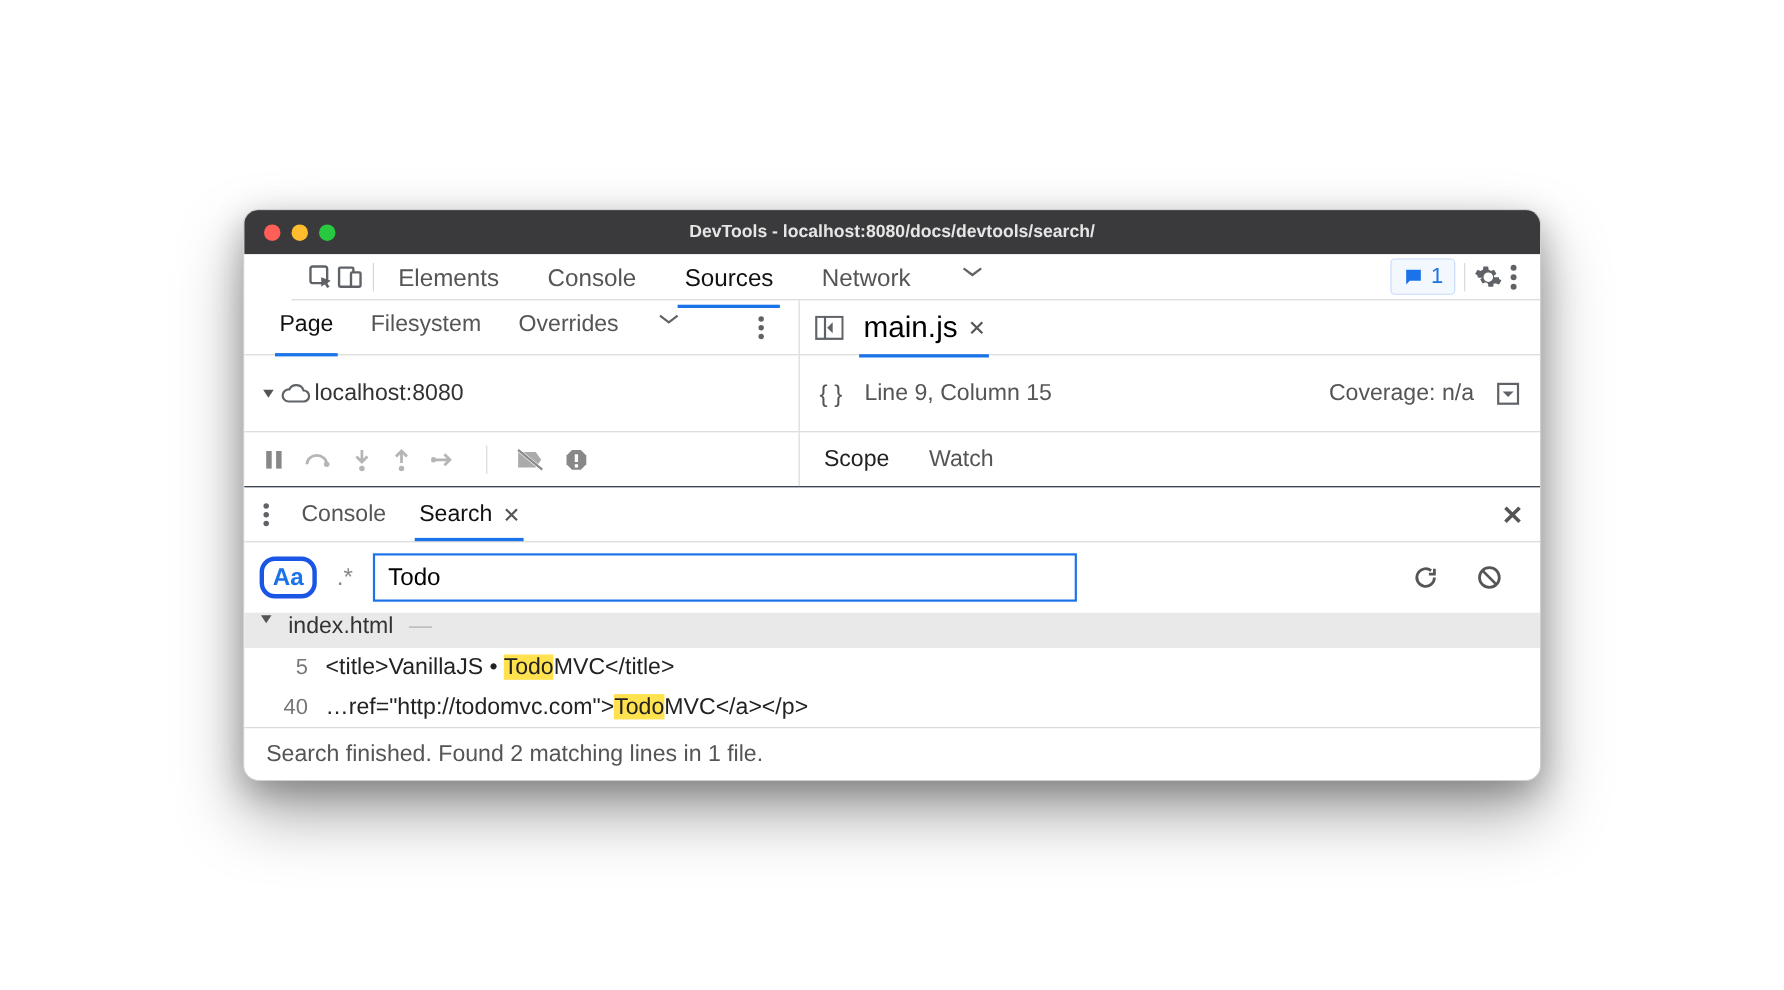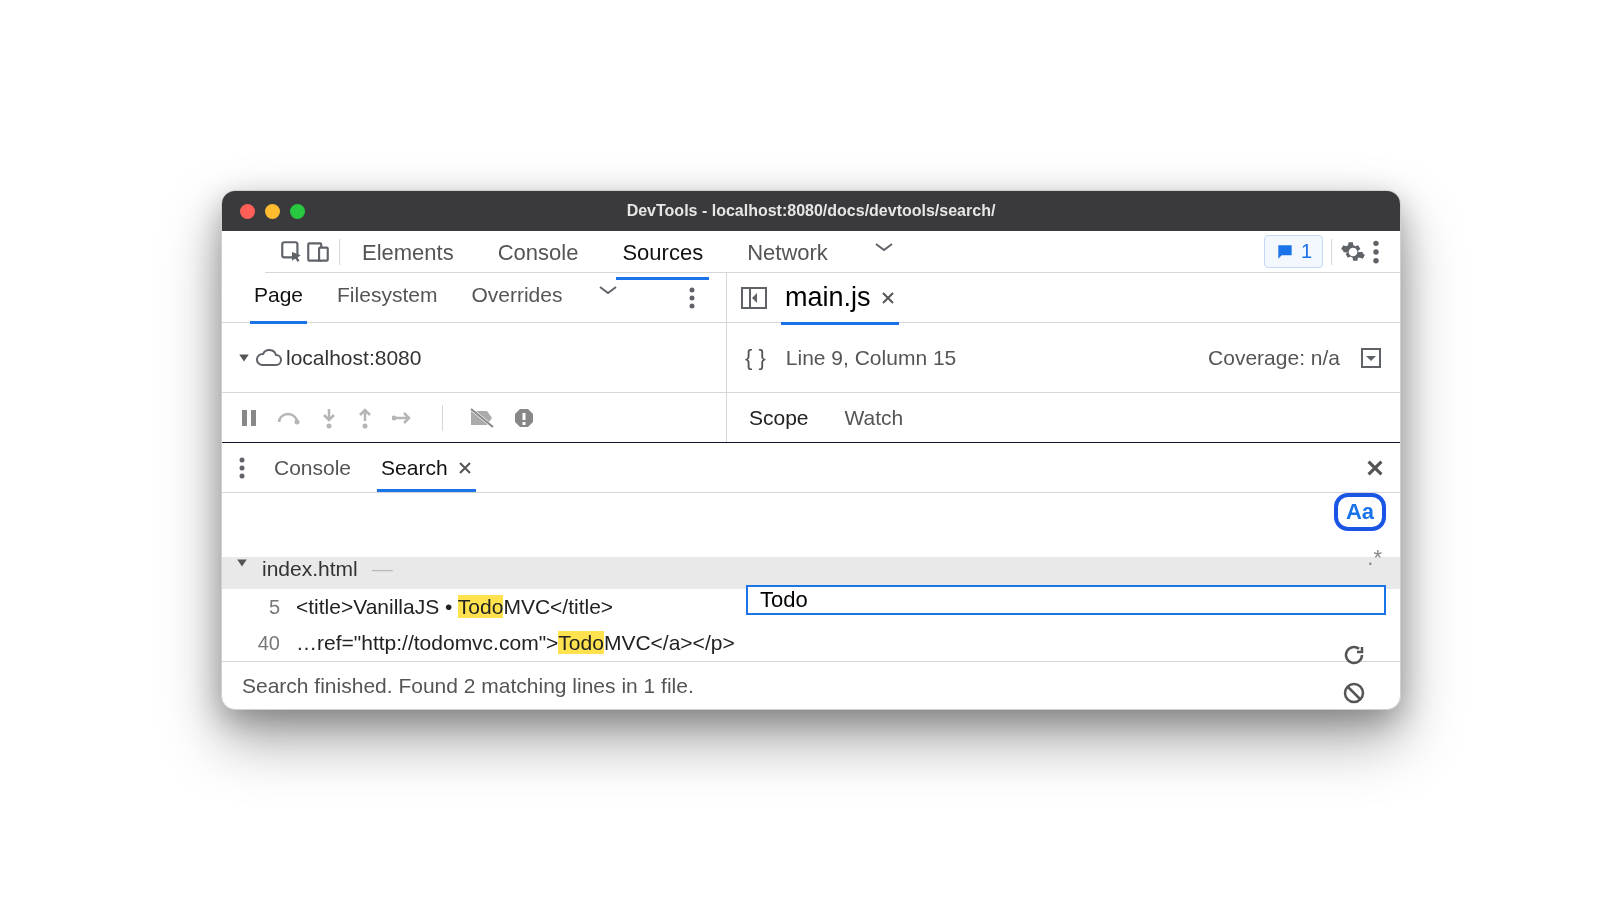--- a/index.html
+++ b/index.html
@@ -117,23 +117,22 @@
     display: flex; align-items: center; gap: 26px; padding: 0 16px;
     font-size: 21px; color: #555;
   }
   .drawer-tab { padding: 10px 2px; position: relative; cursor: pointer; display:flex; align-items:center; gap:10px; }
   .drawer-tab.active { color: #111; }
   .drawer-tab.active::after {
     content: ""; position: absolute; left: -2px; right: -2px; bottom: -2px;
     height: 3px; background: #1a73e8;
   }
   .search-row {
-    height: 64px; display: flex; align-items: flex-end; gap: 14px;
+    height: 64px; display: flex; align-items: center; gap: 14px;
     padding: 0 14px;
-    flex-direction: column;
   }
   .case-badge {
     border: 4px solid #1a55e6; border-radius: 14px;
     color: #1a73e8; font-weight: 700; font-size: 22px;
     padding: 4px 8px; line-height: 1;
   }
   .regex { color: #888; font-size: 22px; padding: 0 4px; }
   .search-input {
     width: 640px; height: 44px; border: 2px solid #1a73e8;
     font-size: 22px; padding: 0 12px; outline: none;

